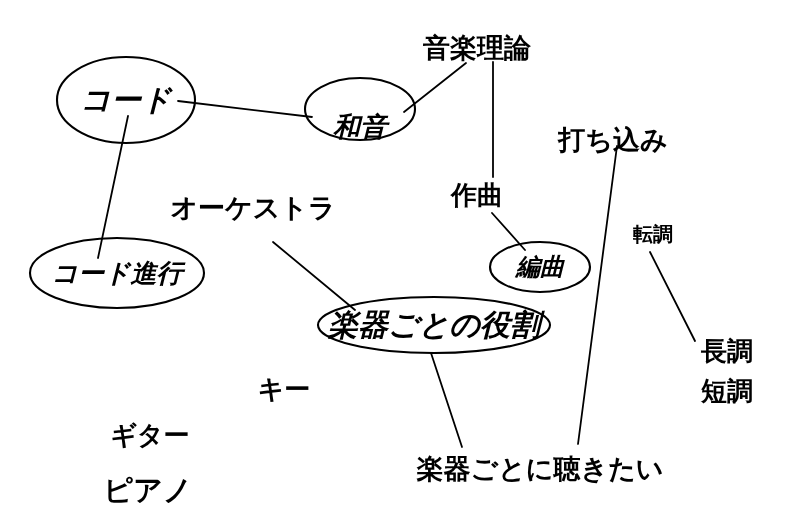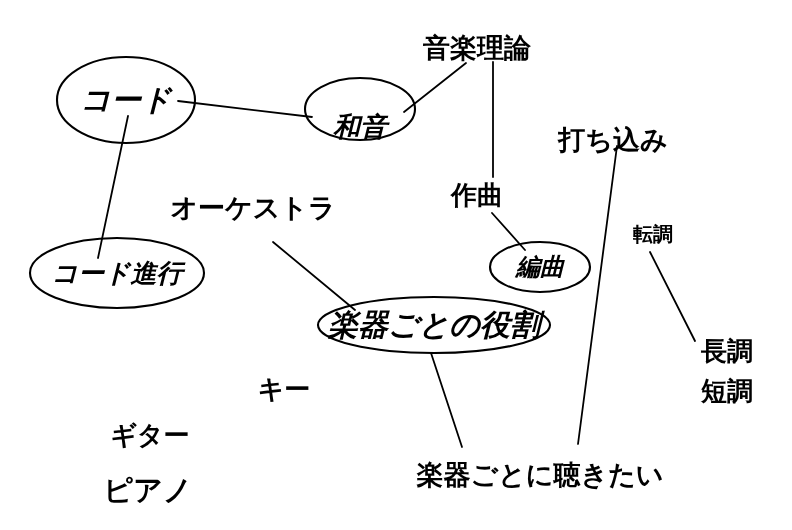--- a/index.html
+++ b/index.html
@@ -72,15 +72,15 @@
       <div class="node-label plain-label" style="left: 477px; top: 47px; font-size: 27px;">音楽理論</div>
       <div class="node-label plain-label" style="left: 613px; top: 125px; font-size: 27px; margin-top: 14px;">打ち込み</div>
       <div class="node-label plain-label" style="left: 253px; top: 207px; font-size: 27px;">オーケストラ</div>
       <div class="node-label plain-label" style="left: 477px; top: 195px; font-size: 26px;">作曲</div>
       <div class="node-label plain-label" style="left: 653px; top: 234px; font-size: 20px; text-align: center;">転調</div>
       <div class="node-label plain-label" style="left: 727px; top: 351px; font-size: 26px;">長調</div>
       <div class="node-label plain-label" style="left: 727px; top: 391px; font-size: 26px;">短調</div>
       <div class="node-label plain-label" style="left: 284px; top: 389px; font-size: 26px;">キー</div>
       <div class="node-label plain-label" style="left: 150px; top: 435px; font-size: 26px;">ギター</div>
       <div class="node-label plain-label" style="left: 148px; top: 490px; font-size: 29px;">ピアノ</div>
-      <div class="node-label plain-label" style="left: 540px; top: 468px; font-size: 27px; margin-top: 6px;">楽器ごとに聴きたい</div>
+      <div class="node-label plain-label" style="left: 540px; top: 468px; font-size: 27px;">楽器ごとに聴きたい</div>
     </div>
 </div>
 
 </body></html>

